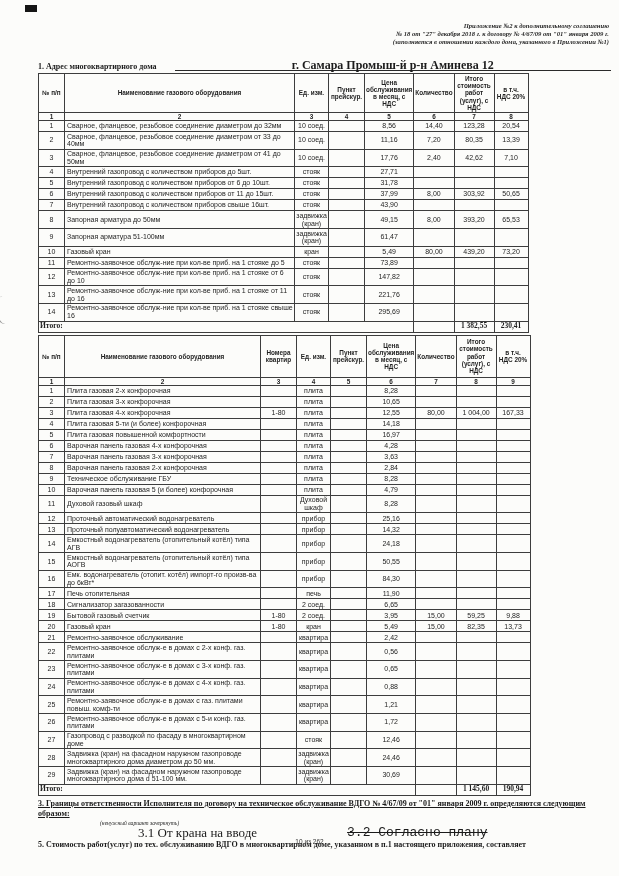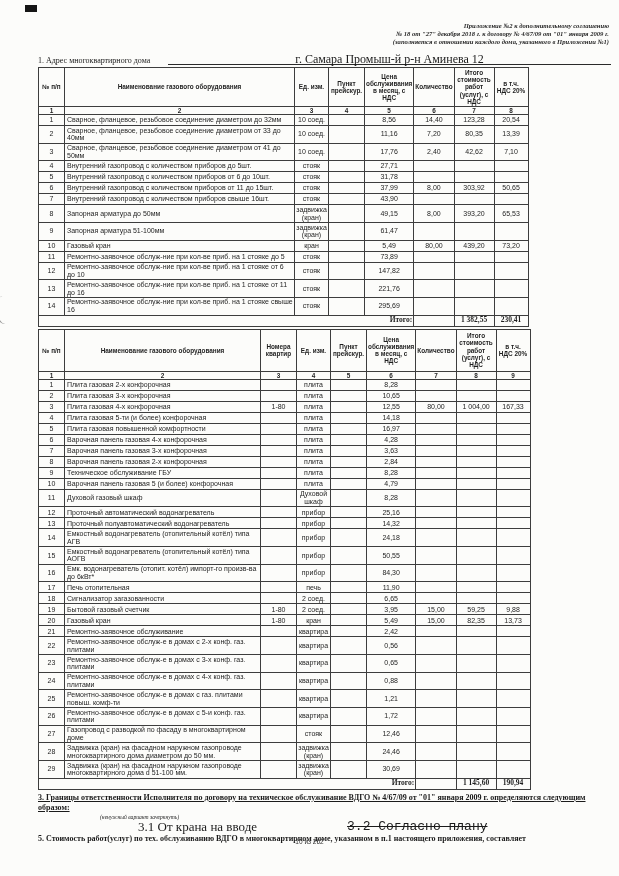--- a/index.html
+++ b/index.html
@@ -10,37 +10,37 @@
   }
   .page{padding:22px 8px 0 38px;}
   
   .scan-mark{position:absolute;left:25px;top:5px;width:12px;height:7px;background:#151515;}
   .pen-mark{position:absolute;left:-5px;top:296px;width:16px;height:28px;
     border-left:2px solid #9a9a9a;border-radius:50%;transform:rotate(-6deg);}
   
   .doc-header{text-align:right;font-style:italic;font-size:6.6px;line-height:8px;
     font-weight:bold;color:#2a2a2a;padding-right:2px;}
   
-  .address-row{display:flex;align-items:flex-end;font-weight:normal;font-size:8px;margin-top:8px;gap:18px;}
+  .address-row{display:flex;align-items:flex-end;font-weight:bold;font-size:8px;margin-top:14px;gap:18px;}
   .address-row .lbl{white-space:nowrap;}
   .address-fill{flex:1;border-bottom:1.2px solid #2a2a2a;text-align:center;
     font-size:12px;line-height:10px;}
   .sec{font-weight:bold;font-size:8px;line-height:11px;}
   .sec.indent{padding-left:30px;}
   
   table{border-collapse:collapse;table-layout:fixed;margin-top:2px;
     font-family:"Liberation Sans", sans-serif;font-size:7px;line-height:1.12;color:#1e1e1e;}
   td,th{border:1px solid #3d3d3d;padding:0.5px 1px;vertical-align:middle;
     overflow:hidden;word-wrap:break-word;}
   th{font-weight:bold;font-size:6.4px;text-align:center;padding:1px;}
   .nums th{font-size:6.4px;height:7px;padding:0;}
   td{text-align:center;height:9px;}
   td.c-name{text-align:left;padding-left:2px;}
   .total-row td{font-weight:bold;font-family:"Liberation Serif", serif;font-size:7.5px;}
-  .total-row .total-label{text-align:right;border-right:none;margin-top:8px;}
+  .total-row .total-label{text-align:left;border-right:none;margin-top:8px;}
   
   .sec3{font-weight:bold;font-size:8px;line-height:10.5px;margin-top:3px;width:575px;text-decoration:underline;}
   .note{font-style:italic;font-size:5.6px;padding-left:62px;line-height:7px;}
   .options{font-size:13px;line-height:12px;display:flex;}
   .options .opt1{margin-left:100px;}
   .options .opt2{margin-left:90px;}
   .struck{text-decoration:line-through;font-family:Liberation Mono, monospace;}
   .sec4,.sec5{font-weight:bold;font-size:8px;line-height:11px;}
   
   .footer{position:absolute;left:0;top:838px;width:100%;text-align:center;

